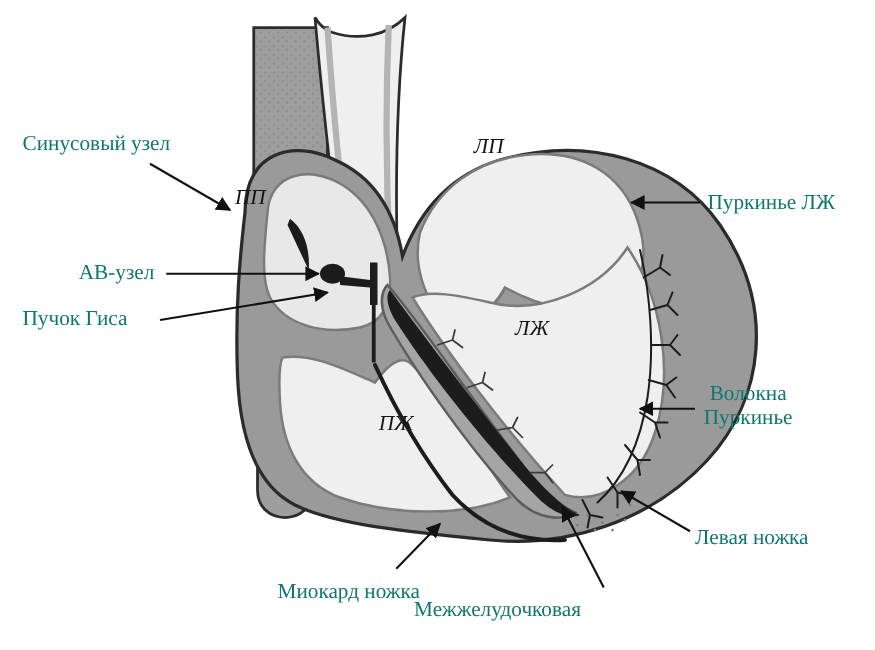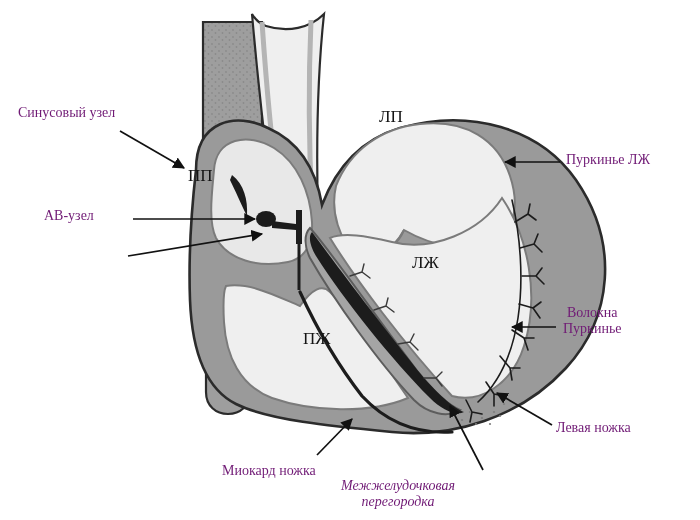--- a/index.html
+++ b/index.html
@@ -1,24 +1,24 @@
 <!DOCTYPE html>
 <html><head>
 <meta charset="utf-8">
 <style>
   html,body{margin:0;padding:0;background:#ffffff;}
   body{width:700px;height:520px;overflow:hidden;
        font-family:"Liberation Serif","DejaVu Serif",serif;}
   #stage{position:relative;width:700px;height:520px;background:#fff;}
   svg#heart{position:absolute;left:0;top:0;width:700px;height:520px;}
-  .lbl{position:absolute;color:#701a75;font-size:14px;line-height:1.12;
+  .lbl{position:absolute;color:#0f766e;font-size:17px;line-height:1.12;
        font-family:"Liberation Serif","DejaVu Serif",serif;white-space:pre;}
   .lbl.ctr{text-align:center;}
   .chamber{position:absolute;color:#141414;font-size:17px;
-       font-family:"Liberation Serif","DejaVu Serif",serif;}
+       font-family:"Liberation Serif","DejaVu Serif",serif;font-style:italic;}
 </style>
 </head>
 <body>
 
 <div id="stage">
 
   <svg id="heart" viewBox="0 0 700 520">
     <defs>
       <pattern id="stipple" width="7" height="7" patternUnits="userSpaceOnUse">
         <rect width="7" height="7" fill="#9e9e9e"></rect>
@@ -161,26 +161,27 @@
         <line x1="133" y1="219" x2="255" y2="219" marker-end="url(#ah)"></line>
         <line x1="128" y1="256" x2="262" y2="234" marker-end="url(#ah)"></line>
         <line x1="560" y1="162" x2="505" y2="162" marker-end="url(#ah)"></line>
         <line x1="556" y1="327" x2="512" y2="327" marker-end="url(#ah)"></line>
         <line x1="552" y1="425" x2="497" y2="393" marker-end="url(#ah)"></line>
         <line x1="317" y1="455" x2="352" y2="419" marker-end="url(#ah)"></line>
         <line x1="483" y1="470" x2="450" y2="406" marker-end="url(#ah)"></line>
       </g>
   </svg>
 
-  <div class="chamber" style="left:188px;top:166px">ПП</div>
+  <div class="chamber" style="left:188px;top:148px">ПП</div>
   <div class="chamber" style="left:379px;top:107px">ЛП</div>
   <div class="chamber" style="left:412px;top:253px">ЛЖ</div>
   <div class="chamber" style="left:303px;top:329px">ПЖ</div>
 
   <div class="lbl" style="left:18px;top:105px">Синусовый узел</div>
-  <div class="lbl" style="left:44px;top:208px">АВ-узел</div>
+  <div class="lbl" style="left:63px;top:208px">АВ-узел</div>
+  <div class="lbl" style="left:18px;top:245px">Пучок Гиса</div>
   <div class="lbl" style="left:566px;top:152px">Пуркинье ЛЖ</div>
   <div class="lbl" style="left:556px;top:420px">Левая ножка</div>
   <div class="lbl ctr" style="left:563px;top:305px"><div>Волокна</div><div>Пуркинье</div></div>
   <div class="lbl" style="left:222px;top:463px">Миокард ножка</div>
-  <div class="lbl ctr" style="left: 273px; top: 478px; width: 250px; font-style: italic;"><div>Межжелудочковая</div><div>перегородка</div></div>
+  <div class="lbl ctr" style="left: 273px; top: 478px; width: 250px;"><div>Межжелудочковая</div></div>
 
 </div>
 
 </body></html>

